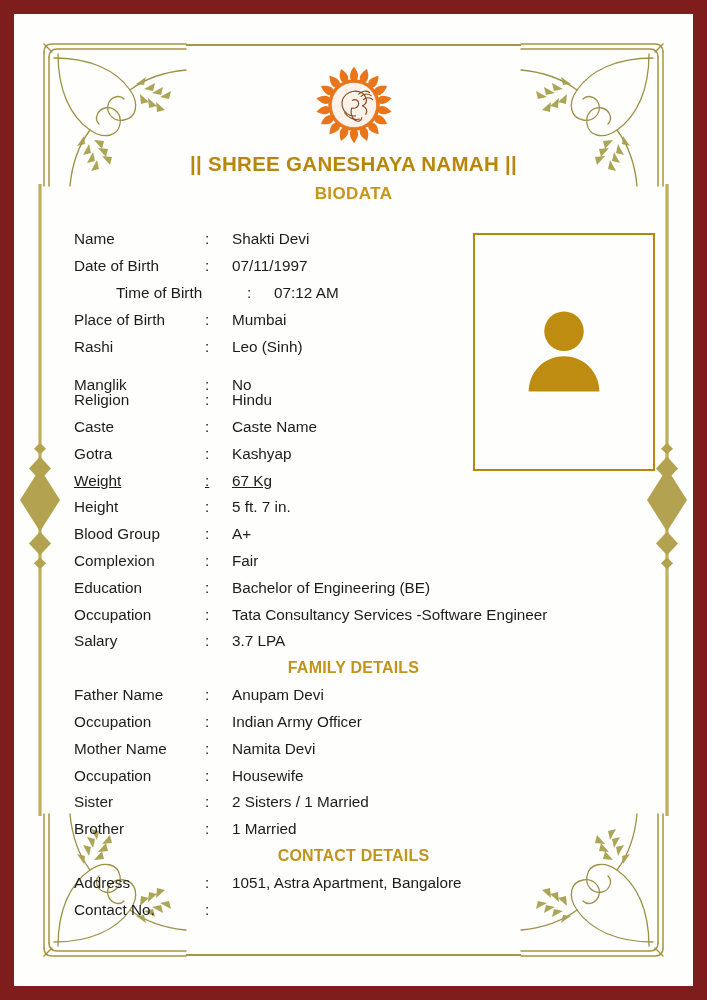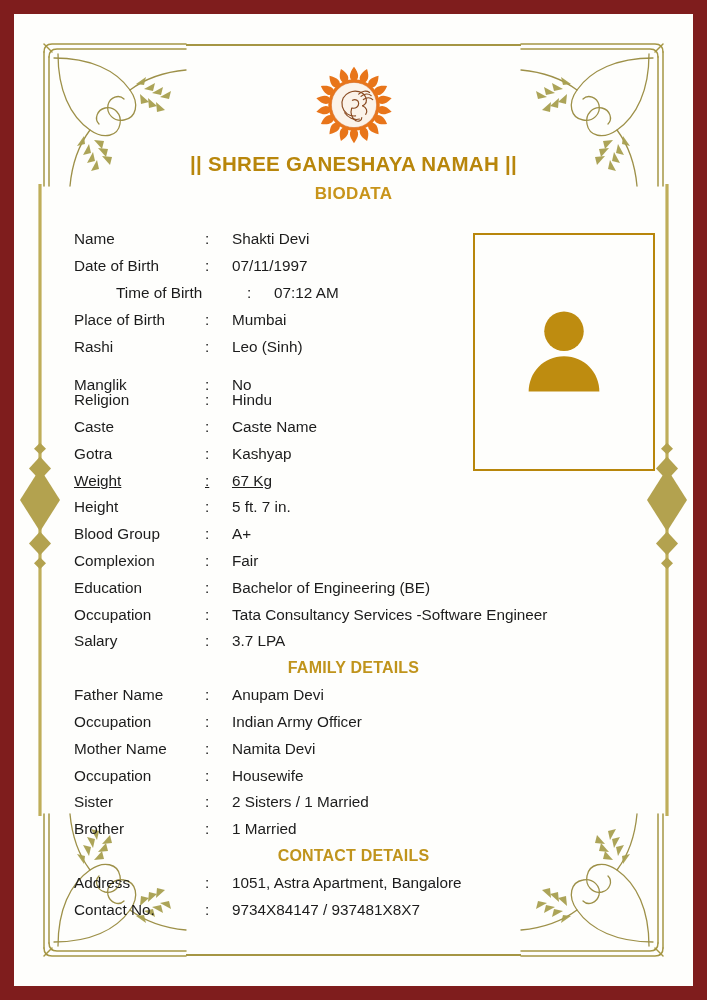--- a/index.html
+++ b/index.html
@@ -483,19 +483,18 @@
           </div>
           <div class="section-head" style="top: 832.6px;">CONTACT DETAILS</div>
           <div class="row" style="top: 855.6px;">
             <span class="label">Address</span>
             <span class="colon">:</span>
             <span class="value">1051, Astra Apartment, Bangalore</span>
           </div>
           <div class="row" style="top: 882.4px;">
             <span class="label">Contact No.</span>
             <span class="colon">:</span>
-            <span class="value">9734X84147 / 937481X8X7</span>
           </div>
         </div>
 
     </div>
   </div>
 </div>
 
 </body></html>

